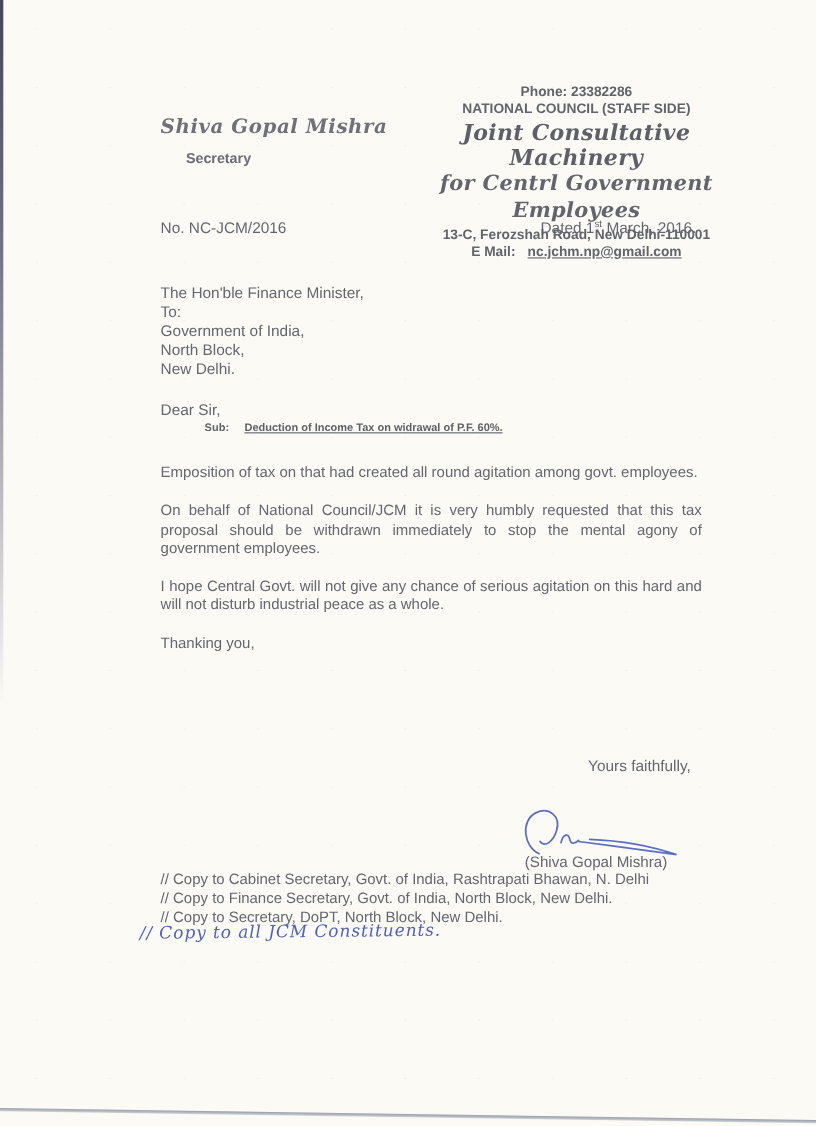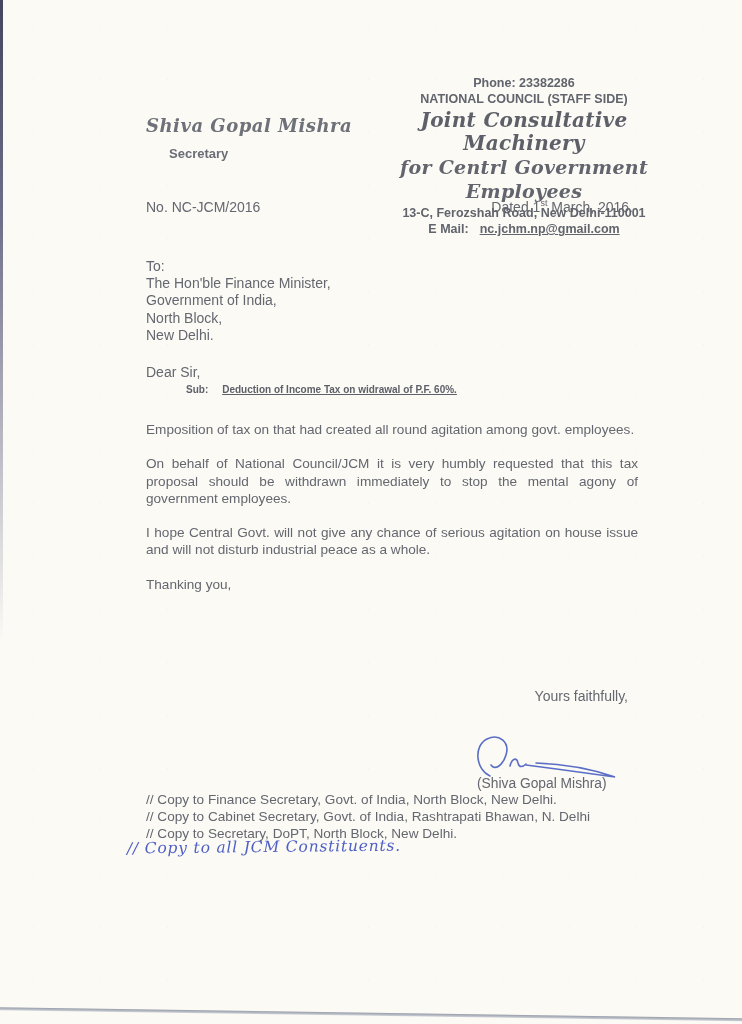--- a/index.html
+++ b/index.html
@@ -18,21 +18,21 @@
   .edge-left {
     position: absolute; left: 0; top: 0; width: 3px; height: 640px;
     background: linear-gradient(to bottom, #45455e 0%, #70708a 35%, rgba(130,130,160,0) 100%);
   }
   .paper-edge {
     position: absolute; left: -12px; top: 1007px; width: 790px; height: 3px;
     background: linear-gradient(to bottom, #969ca8, #cdd1d8);
     transform: rotate(0.85deg); transform-origin: left center;
   }
   
-  .sender { position: absolute; left: 146px; top: 115px; }
+  .sender { position: absolute; left: 146px; top: 105px; }
   .sender-name {
     font-family: "DejaVu Serif", serif; font-style: italic; font-weight: bold;
     font-size: 18px; color: #6e7179; letter-spacing: 0.5px;
   }
   .sender-title { font-weight: bold; font-size: 13px; color: #6a6d75; margin-top: 10px; margin-left: 23px; }
   .org { position: absolute; left: 398px; top: 76px; width: 252px; text-align: center; }
   .org-small { font-weight: bold; font-size: 12.5px; line-height: 15.5px; color: #61646c; }
   .org-script1 {
     font-family: "DejaVu Serif", serif; font-style: italic; font-weight: bold;
     font-size: 20px; line-height: 23px; color: #5d6068; margin-top: 2px; letter-spacing: 0.3px;
@@ -95,53 +95,53 @@
     <div class="org-addr">13-C, Ferozshah Road, New Delhi-110001</div>
     <div class="org-email"><span>E Mail:</span><span class="email">nc.jchm.np@gmail.com</span></div>
   </div>
 
   <div class="refrow">
     <span>No. NC-JCM/2016</span>
     <span><span>Dated 1</span><sup>st</sup><span> March, 2016.</span></span>
   </div>
 
   <div class="recipient">
+    <div>The Hon'ble Finance Minister,</div>
     <div>To:</div>
-    <div>The Hon'ble Finance Minister,</div>
     <div>Government of India,</div>
     <div>North Block,</div>
     <div class="underline">New Delhi.</div>
   </div>
 
   <div class="salutation">Dear Sir,</div>
 
   <div class="subject">
     <span>Sub:</span><span class="subject-text">Deduction of Income Tax on widrawal of P.F. 60%.</span>
   </div>
 
   <div class="letter-body">
     <p>Emposition of tax on that had created all round agitation among govt. employees.</p>
     <p>On behalf of National Council/JCM it is very humbly requested that this tax proposal should be withdrawn immediately to stop the mental agony of government employees.</p>
-    <p>I hope Central Govt. will not give any chance of serious agitation on house issue and will not disturb industrial peace as a whole.</p>
+    <p>I hope Central Govt. will not give any chance of serious agitation on this hard and will not disturb industrial peace as a whole.</p>
     <p>Thanking you,</p>
   </div>
 
   <div class="valediction">Yours faithfully,</div>
 
   <svg class="signature-svg" width="150" height="48" viewBox="0 0 150 48">
     <g fill="none" stroke="#5b6ec5" stroke-width="1.6" stroke-linecap="round">
       <path d="M 22,44 C 8,38 5,14 19,7 C 31,1 42,10 38,23 C 35,33 27,39 23,33"></path>
       <path d="M 42,34 c 2,-8 7,-9 8,-3 c 1,5 5,4 8,1"></path>
       <path d="M 58,33 C 88,37 126,42 147,45 C 124,37 95,32 68,31"></path>
     </g>
   </svg>
   <div class="signatory">(Shiva Gopal Mishra)</div>
 
   <div class="copies">
+    <div>// Copy to Cabinet Secretary, Govt. of India, Rashtrapati Bhawan, N. Delhi</div>
     <div>// Copy to Finance Secretary, Govt. of India, North Block, New Delhi.</div>
-    <div>// Copy to Cabinet Secretary, Govt. of India, Rashtrapati Bhawan, N. Delhi</div>
     <div>// Copy to Secretary,  DoPT, North Block, New Delhi.</div>
   </div>
   <div class="handwritten">// Copy to all JCM Constituents.</div>
 
   <div class="paper-edge"></div>
 
 </div>
 
 </body></html>

